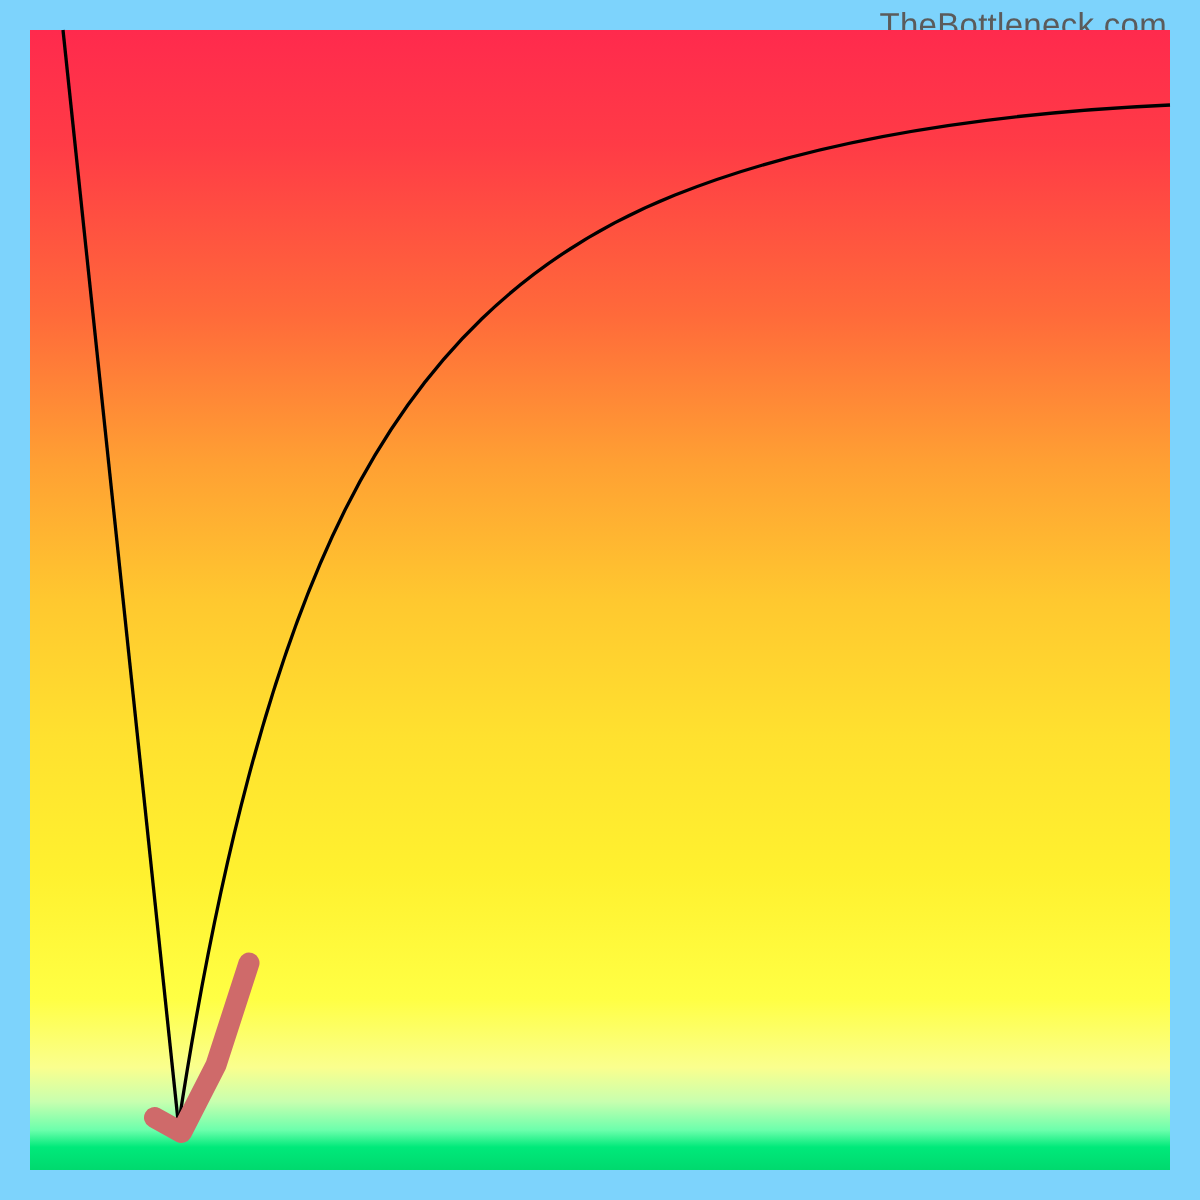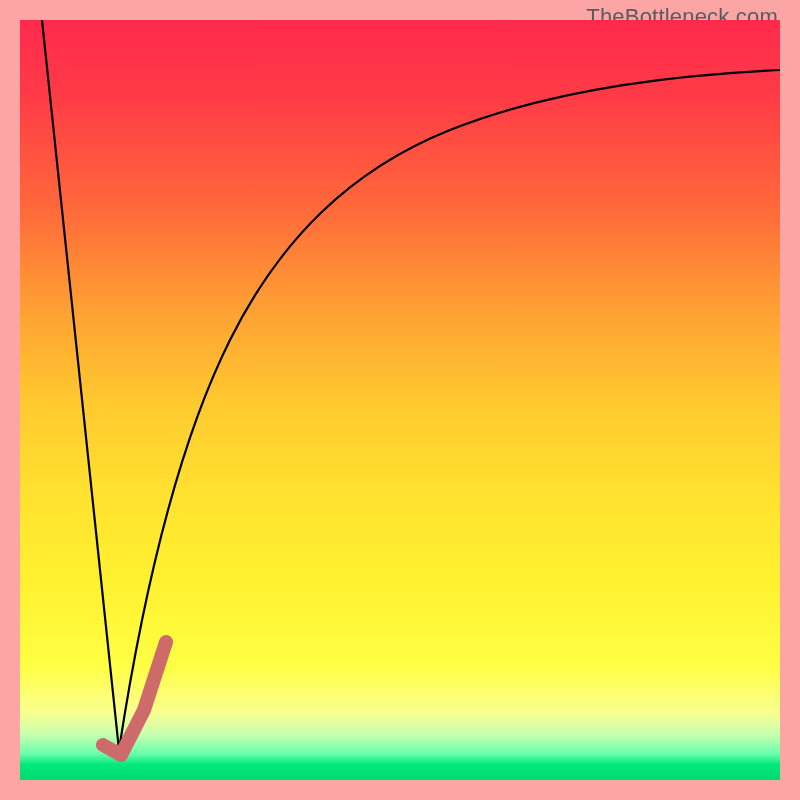--- a/index.html
+++ b/index.html
@@ -8,21 +8,21 @@
     width: 800px;
     height: 800px;
     overflow: hidden;
     background: #000;
     font-family: Arial, Helvetica, sans-serif;
   }
   .frame {
     position: relative;
     width: 800px;
     height: 800px;
-    background: #fca5a5;
+    background: #7dd3fc;
   }
   .plot {
     position: absolute;
     left: 20px;
     top: 20px;
     width: 760px;
     height: 760px;
     background: linear-gradient(to bottom,
       #ff2a4d 0%,
       #ff3b46 10%,

